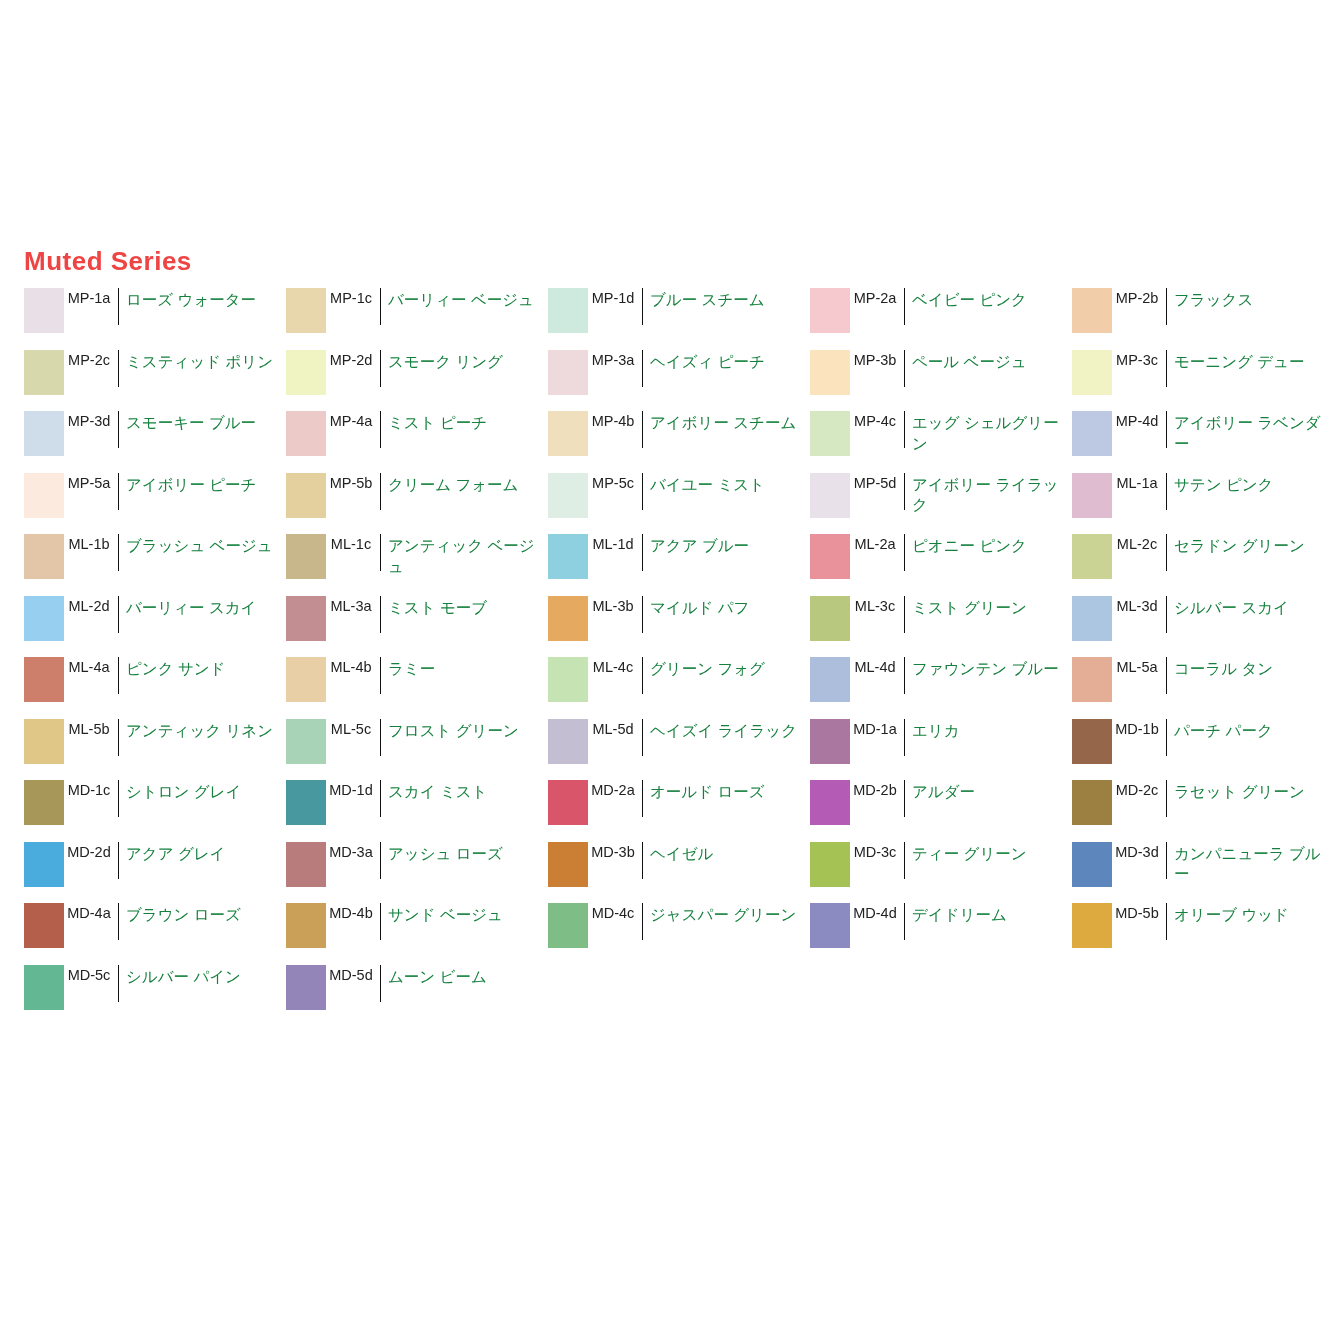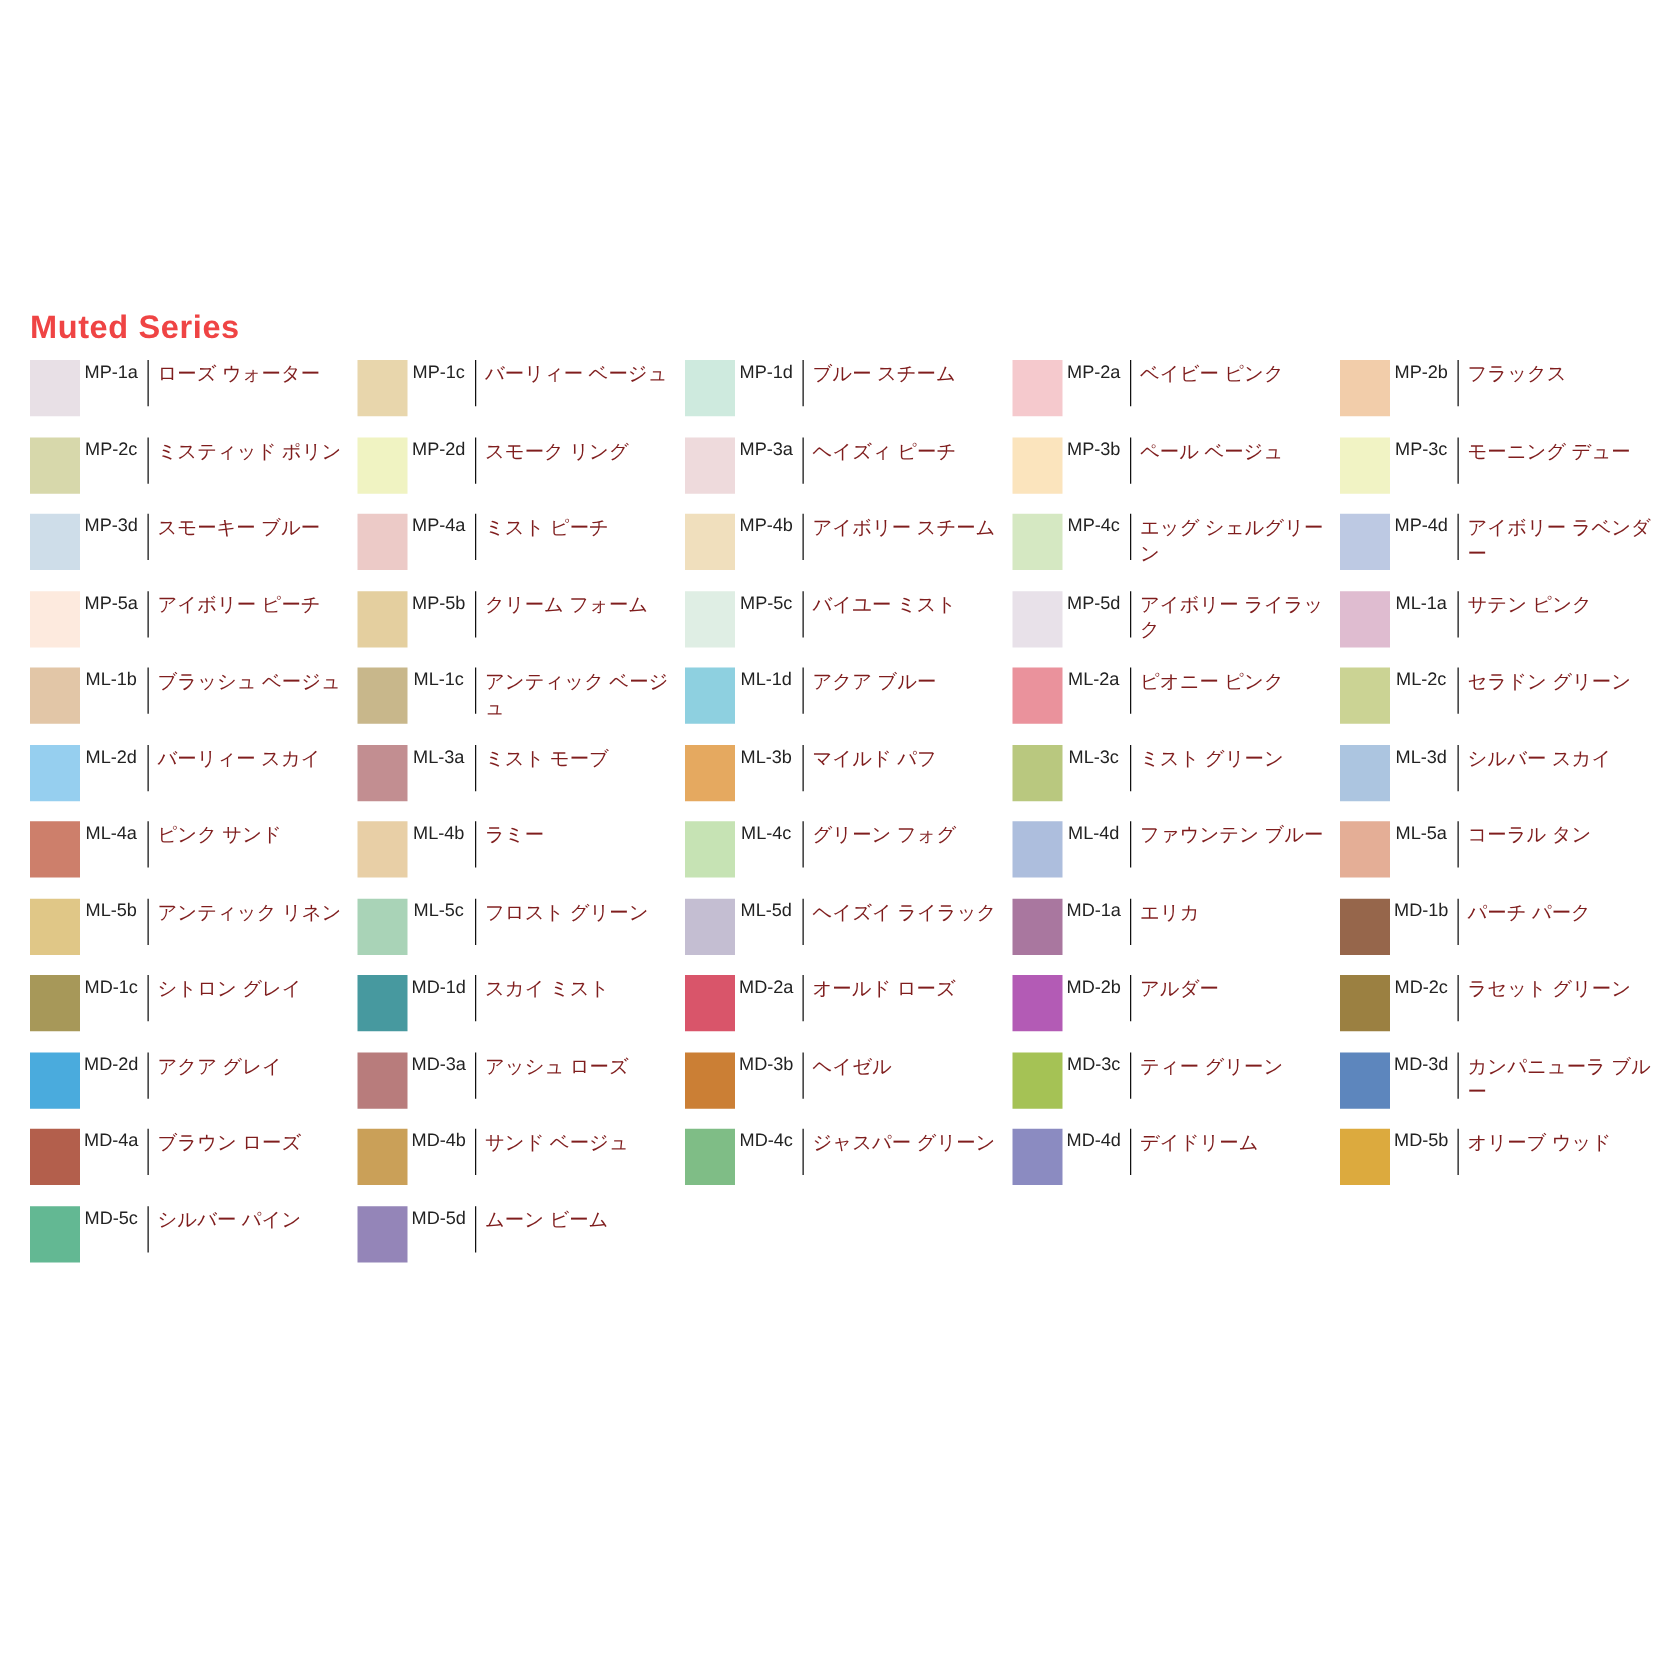--- a/index.html
+++ b/index.html
@@ -71,21 +71,21 @@
     background: #111111;
     margin-top: 0px;
   }
   .swatch-name {
     flex: 1 1 auto;
     min-width: 0;
     padding-left: 7px;
     padding-top: 2px;
     font-size: 15.5px;
     line-height: 1.35;
-    color: #7f1d1d;
+    color: #15803d;
     word-break: break-all;
   }
 </style>
 </head>
 <body>
 
 <div id="page">
 
   <div id="series-title">Muted Series</div>
 

